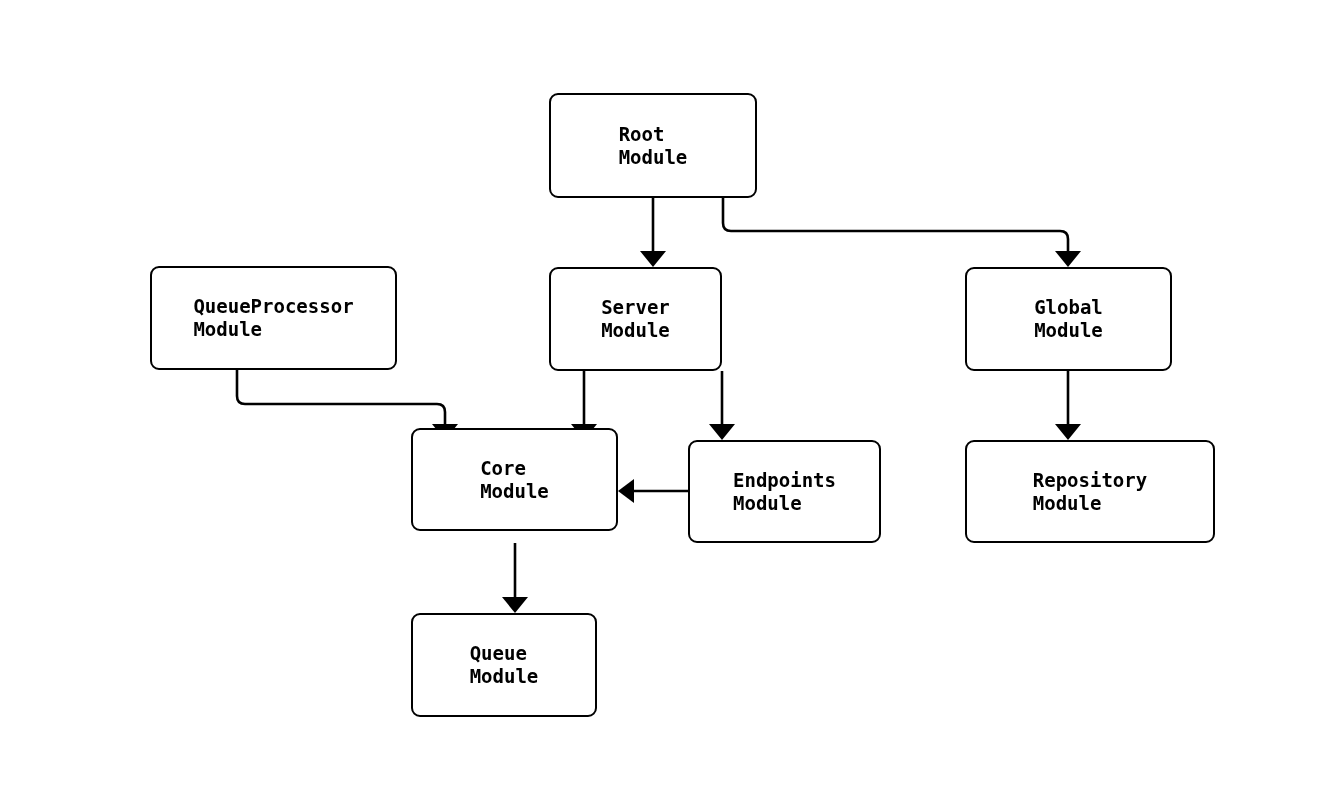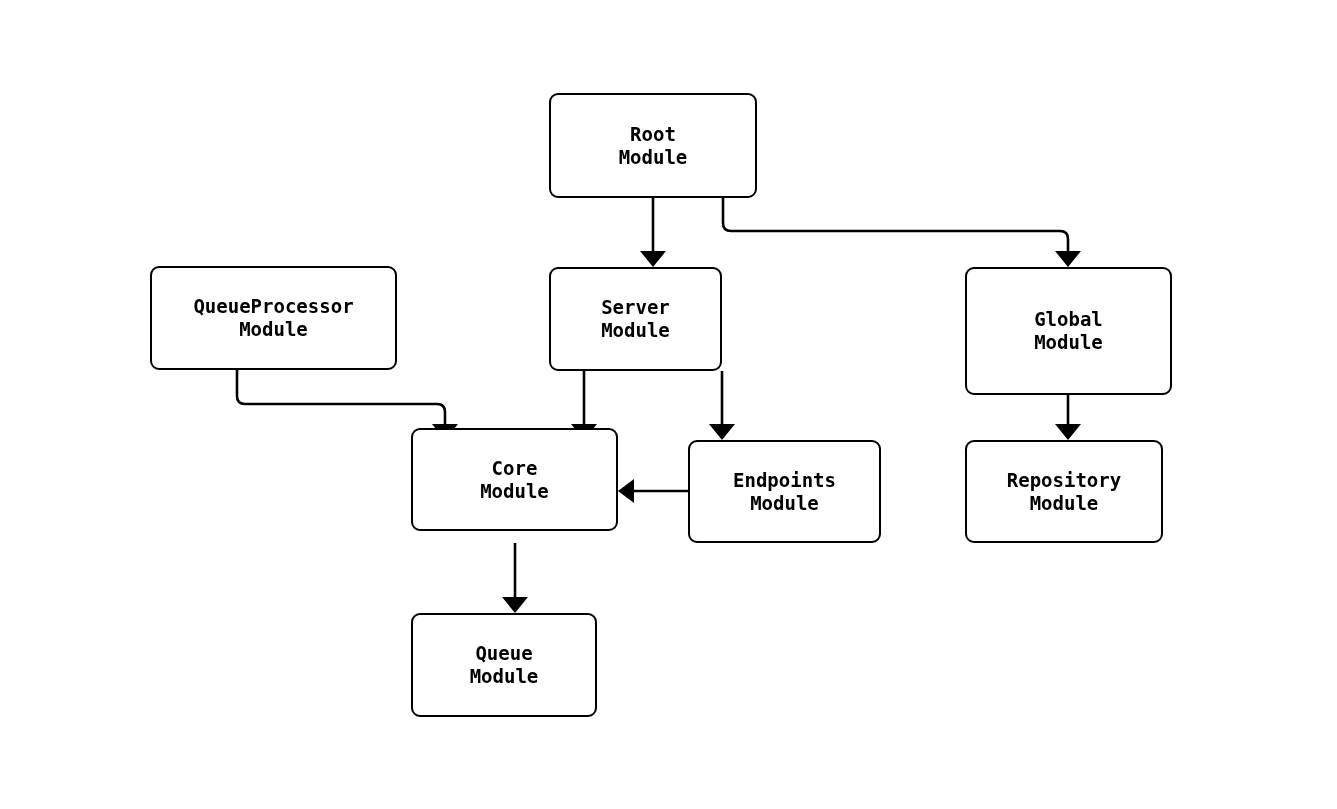--- a/index.html
+++ b/index.html
@@ -33,21 +33,21 @@
   }
   .node {
     position: absolute;
     box-sizing: border-box;
     background: #ffffff;
     border: 2.6px solid #000000;
     border-radius: 9px;
     display: flex;
     align-items: center;
     justify-content: center;
-    text-align: center;
+    text-align: left;
     color: #000000;
     font-weight: bold;
     font-size: 19px;
     line-height: 23px;
   }
   .node-label {
     white-space: pre-line;
   }
 </style>
 </head>
@@ -90,36 +90,36 @@
   <div class="node" style="left:150px; top:266px; width:247px; height:104px">
     <span class="node-label">QueueProcessor
 Module</span>
   </div>
 
   <div class="node" style="left:549px; top:267px; width:173px; height:104px">
     <span class="node-label">Server
 Module</span>
   </div>
 
-  <div class="node" style="left:965px; top:267px; width:207px; height:128px">
+  <div class="node" style="left:965px; top:267px; width:207px; height:104px">
     <span class="node-label">Global
 Module</span>
   </div>
 
   <div class="node" style="left:411px; top:428px; width:207px; height:103px">
     <span class="node-label">Core
 Module</span>
   </div>
 
   <div class="node" style="left:688px; top:440px; width:193px; height:103px">
     <span class="node-label">Endpoints
 Module</span>
   </div>
 
-  <div class="node" style="left:965px; top:440px; width:198px; height:103px">
+  <div class="node" style="left:965px; top:440px; width:250px; height:103px">
     <span class="node-label">Repository
 Module</span>
   </div>
 
   <div class="node" style="left:411px; top:613px; width:186px; height:104px">
     <span class="node-label">Queue
 Module</span>
   </div>
 
 </div>

